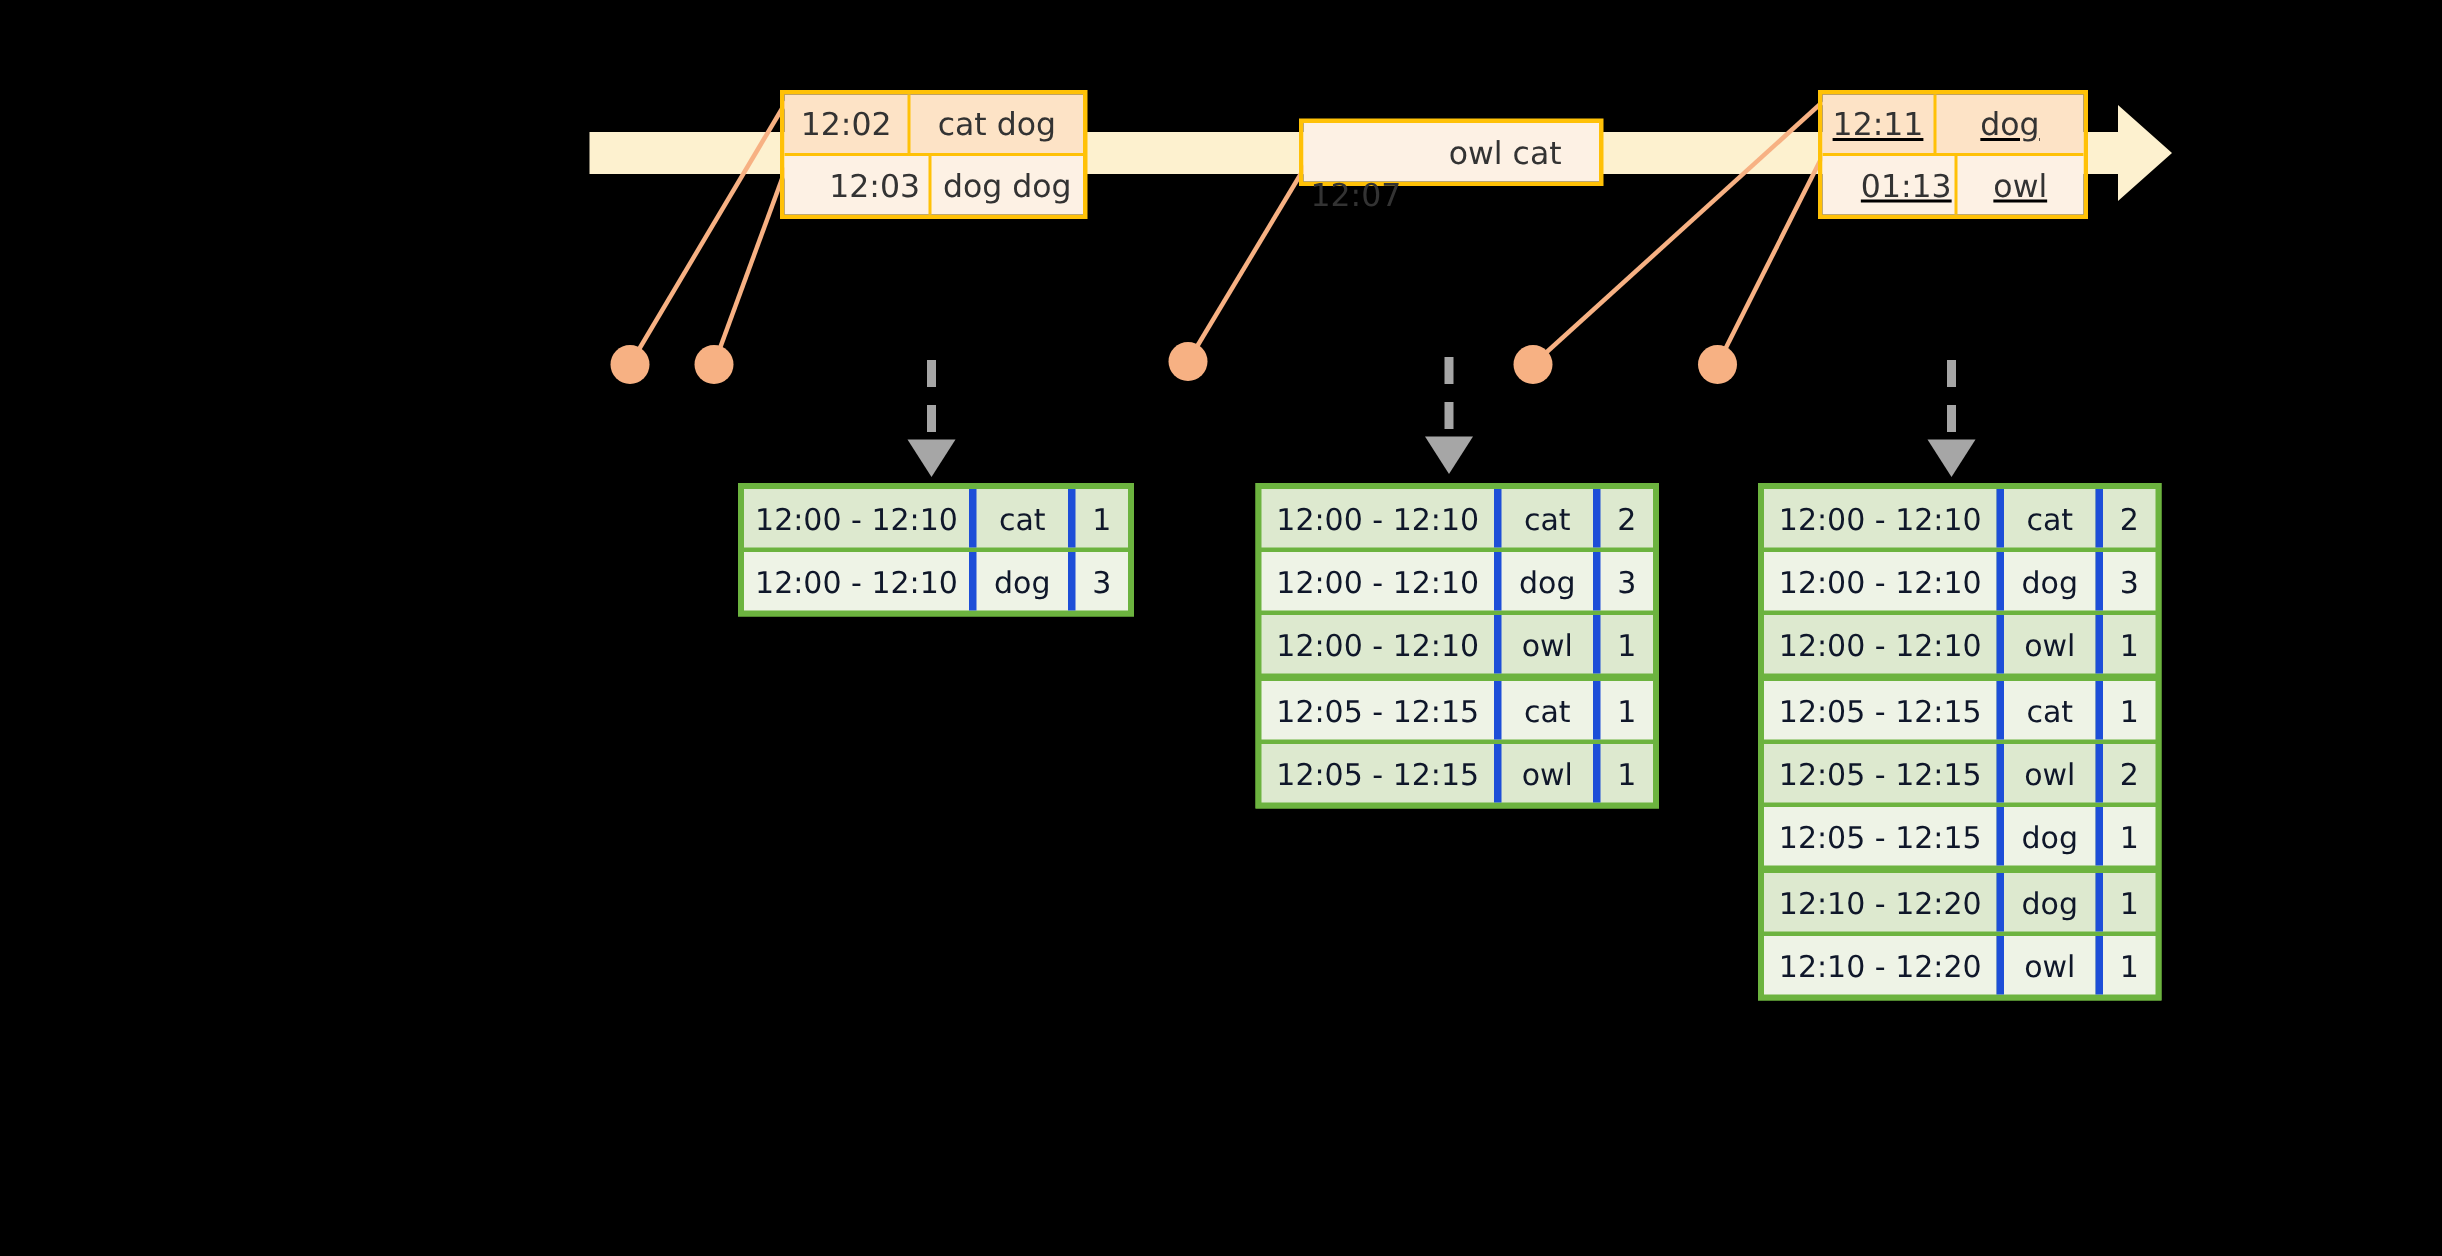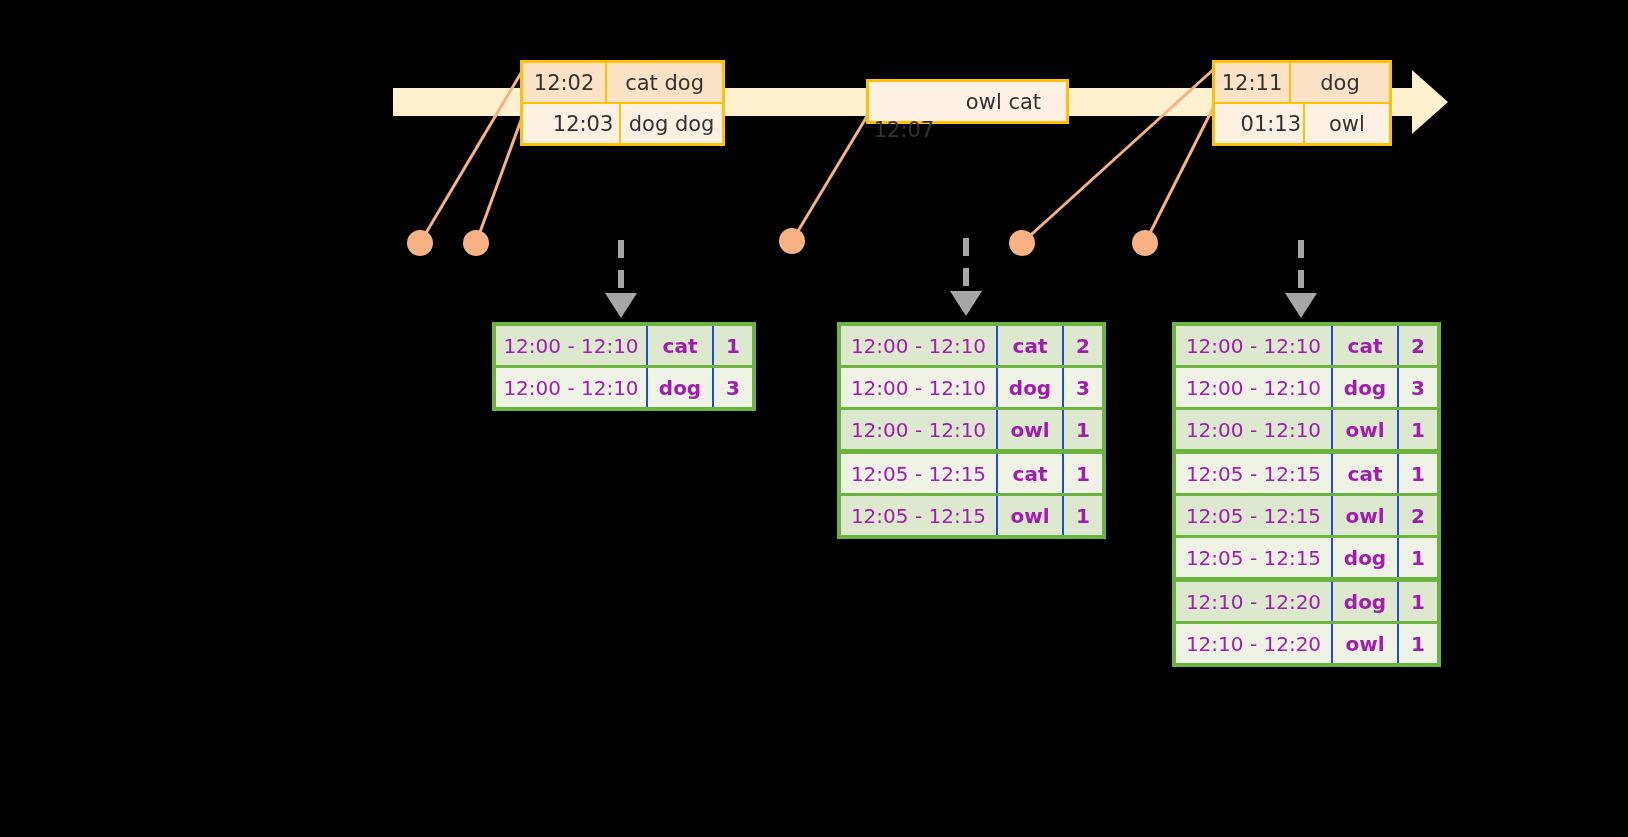--- a/index.html
+++ b/index.html
@@ -23,31 +23,31 @@
       font-size:21px;color:#333;border-right:2px solid #ffc107;}
   .erow .w{box-sizing:border-box;display:flex;align-items:center;justify-content:center;
       font-size:21px;color:#333;}
   .shadeA{background:#fde3c6;}
   .shadeB{background:#fdf1e4;}
 
   #ebox1{left:520px;top:60px;width:205px;}
   #ebox1 .t{width:85px;} #ebox1 .w{width:116px;border-radius:10px;}
   #ebox2{left:866px;top:79px;width:203px;}
   #ebox2 .t{width:78px;margin-top:48px;} #ebox2 .w{width:136px;}
-  #ebox3{left:1212px;top:60px;width:180px;}
+  #ebox3{left:1212px;top:60px;width:180px;text-decoration:underline;}
   #ebox3 .t{width:76px;} #ebox3 .w{width:98px;}
 
   
   .gtable{position:absolute;border:4px solid #6cb33f;box-sizing:border-box;background:#6cb33f;}
   .grow{display:flex;height:39px;}
   .grow + .grow{border-top:3px solid #6cb33f;}
   .grow.sep{border-top:5px solid #6cb33f;}
   .gcell{box-sizing:border-box;display:flex;align-items:center;justify-content:center;
-      font-size:20px;color:#a21caf;}
-  .gcell + .gcell{border-left:2px solid #1d4ed8;font-weight:bold;}
+      font-size:20px;color:#0f172a;}
+  .gcell + .gcell{border-left:5px solid #1d4ed8;}
   .rA .gcell{background:#dde9cf;}
   .rB .gcell{background:#eef3e6;}
   .c-win{} .c-word{} .c-cnt{}
 
   #gt1{left:492px;top:322px;}
   #gt1 .c-win{width:150px;} #gt1 .c-word{width:66px;} #gt1 .c-cnt{width:40px;}
   #gt2{left:837px;top:322px;}
   #gt2 .c-win{width:155px;} #gt2 .c-word{width:66px;} #gt2 .c-cnt{width:40px;}
   #gt3{left:1172px;top:322px;}
   #gt3 .c-win{width:155px;} #gt3 .c-word{width:66px;} #gt3 .c-cnt{width:40px;}

